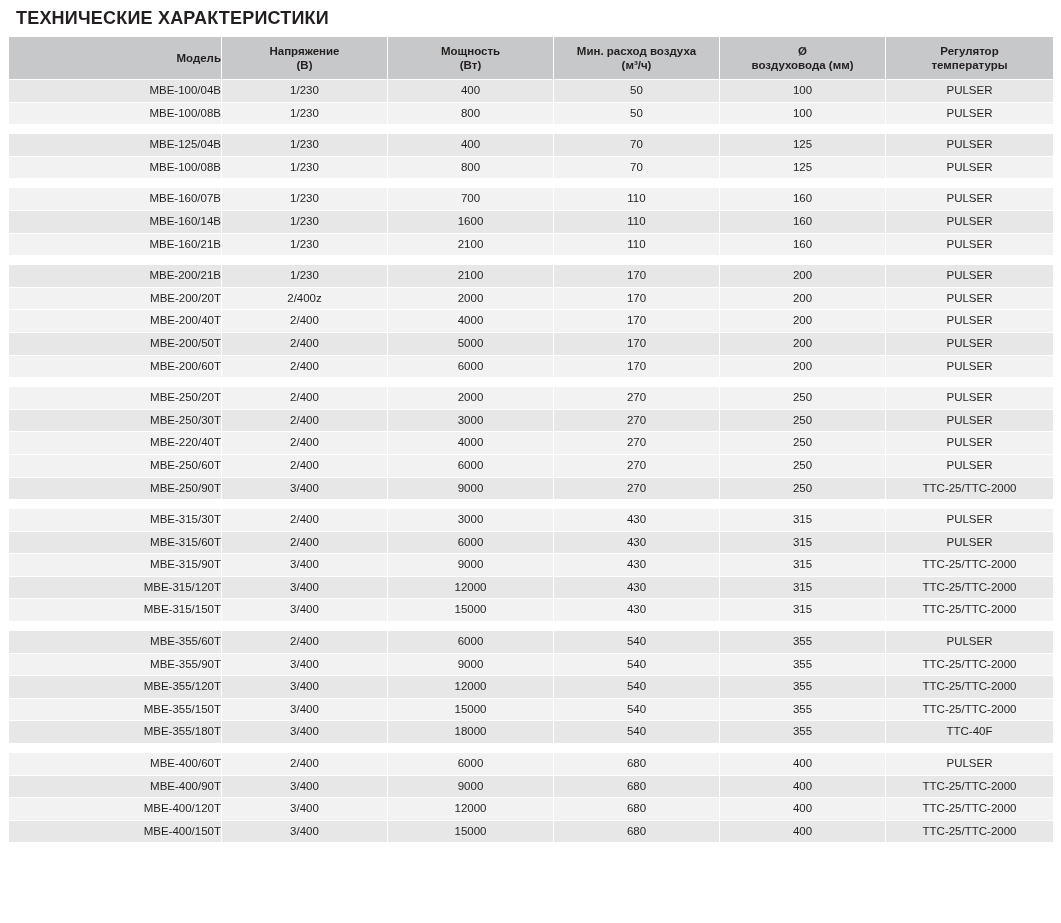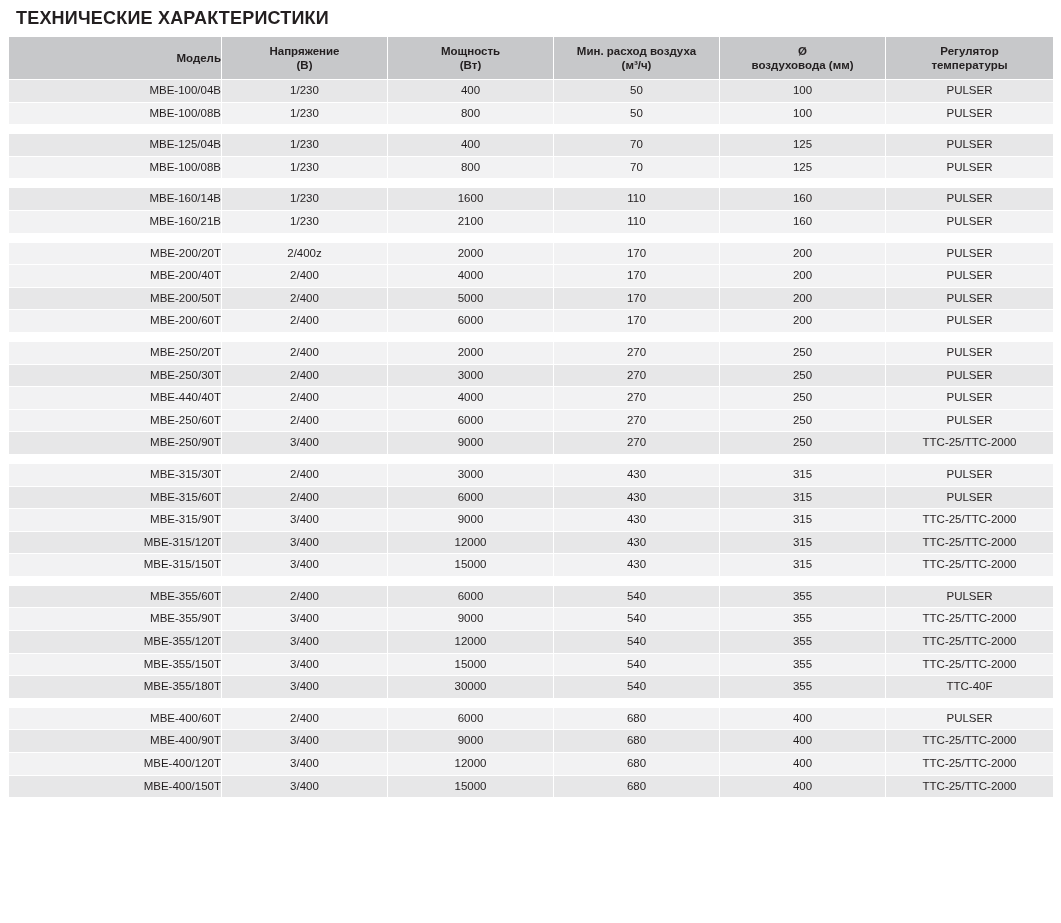--- a/index.html
+++ b/index.html
@@ -155,38 +155,54 @@
           <td class="model">MBE-100/08B</td>
           <td>1/230</td>
           <td>800</td>
           <td>70</td>
           <td>125</td>
           <td>PULSER</td>
         </tr>
         <tr class="gap">
           <td colspan="6"></td>
         </tr>
+        <tr class="even">
+          <td class="model">MBE-160/07B</td>
+          <td>1/230</td>
+          <td>700</td>
+          <td>110</td>
+          <td>160</td>
+          <td>PULSER</td>
+        </tr>
         <tr class="odd">
           <td class="model">MBE-160/14B</td>
           <td>1/230</td>
           <td>1600</td>
           <td>110</td>
           <td>160</td>
           <td>PULSER</td>
         </tr>
         <tr class="even">
           <td class="model">MBE-160/21B</td>
           <td>1/230</td>
           <td>2100</td>
           <td>110</td>
           <td>160</td>
           <td>PULSER</td>
         </tr>
         <tr class="gap">
           <td colspan="6"></td>
+        </tr>
+        <tr class="odd">
+          <td class="model">MBE-200/21B</td>
+          <td>1/230</td>
+          <td>2100</td>
+          <td>170</td>
+          <td>200</td>
+          <td>PULSER</td>
         </tr>
         <tr class="even">
           <td class="model">MBE-200/20T</td>
           <td>2/400z</td>
           <td>2000</td>
           <td>170</td>
           <td>200</td>
           <td>PULSER</td>
         </tr>
         <tr class="even">
@@ -226,21 +242,21 @@
         </tr>
         <tr class="odd">
           <td class="model">MBE-250/30T</td>
           <td>2/400</td>
           <td>3000</td>
           <td>270</td>
           <td>250</td>
           <td>PULSER</td>
         </tr>
         <tr class="even">
-          <td class="model">MBE-440/40T</td>
+          <td class="model">MBE-220/40T</td>
           <td>2/400</td>
           <td>4000</td>
           <td>270</td>
           <td>250</td>
           <td>PULSER</td>
         </tr>
         <tr class="even">
           <td class="model">MBE-250/60T</td>
           <td>2/400</td>
           <td>6000</td>
@@ -330,21 +346,21 @@
           <td class="model">MBE-355/150T</td>
           <td>3/400</td>
           <td>15000</td>
           <td>540</td>
           <td>355</td>
           <td>TTC-25/TTC-2000</td>
         </tr>
         <tr class="odd">
           <td class="model">MBE-355/180T</td>
           <td>3/400</td>
-          <td>30000</td>
+          <td>18000</td>
           <td>540</td>
           <td>355</td>
           <td>TTC-40F</td>
         </tr>
         <tr class="gap">
           <td colspan="6"></td>
         </tr>
         <tr class="even">
           <td class="model">MBE-400/60T</td>
           <td>2/400</td>

